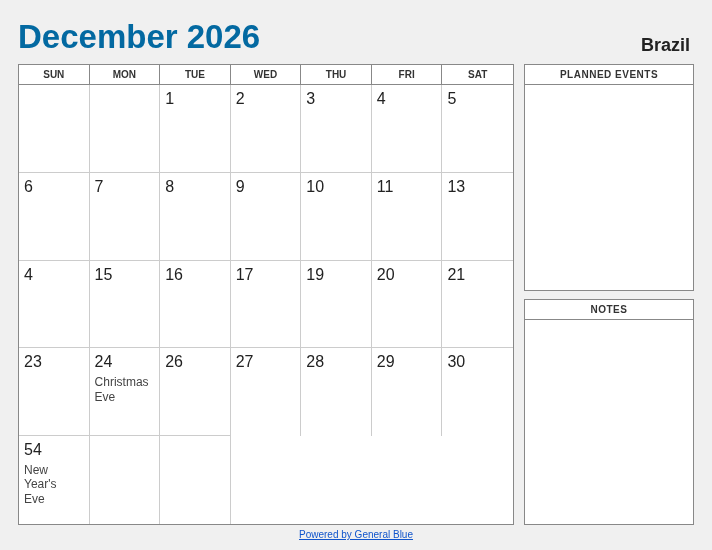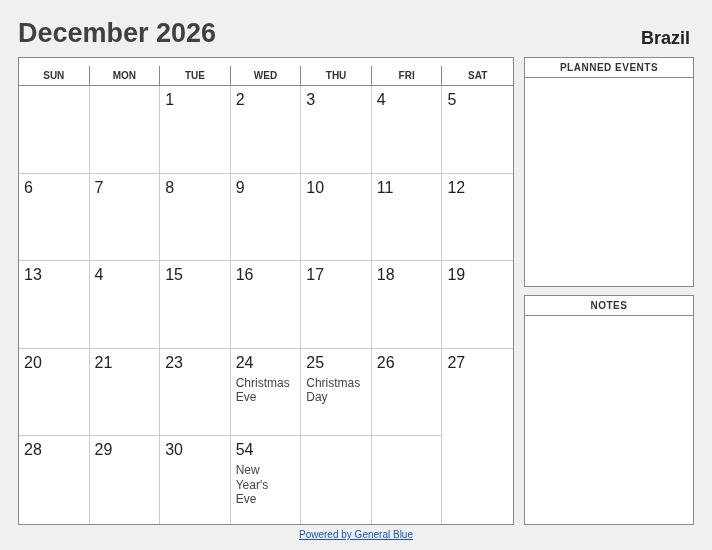--- a/index.html
+++ b/index.html
@@ -21,23 +21,23 @@
       display: flex;
       flex-direction: column;
     }
     .header {
       display: flex;
       justify-content: space-between;
       align-items: flex-end;
       margin-bottom: 8px;
     }
     .month-title {
-      font-size: 27px;
-      font-weight: bold;
-      color: #404040;
+      font-size: 33px;
+      font-weight: bold;
+      color: #0369a1;
     }
     .country-title {
       font-size: 18px;
       font-weight: bold;
       color: #222;
       margin-right: 4px;
     }
     .main-layout {
       display: flex;
       gap: 10px;
@@ -55,21 +55,20 @@
       grid-template-columns: repeat(7, 1fr);
       border-bottom: 1px solid #888;
     }
     .day-header {
       text-align: center;
       font-size: 10px;
       font-weight: bold;
       color: #333;
       padding: 4px 2px;
       border-right: 1px solid #888;
-      margin-top: 8px;
     }
     .day-header:last-child { border-right: none; }
     .calendar-grid {
       display: grid;
       grid-template-columns: repeat(7, 1fr);
       grid-template-rows: repeat(5, 1fr);
       flex: 1;
     }
     .cal-cell {
       border-right: 1px solid #ccc;
@@ -187,62 +186,52 @@
           </div>
         <div class="cal-cell">
             <span class="day-num">9</span>
           </div>
         <div class="cal-cell">
             <span class="day-num">10</span>
           </div>
         <div class="cal-cell">
             <span class="day-num">11</span>
           </div>
-        <div class="cal-cell">
-            <span class="day-num">12</span>
-          </div>
 
         <div class="cal-cell">
             <span class="day-num">13</span>
           </div>
         <div class="cal-cell">
             <span class="day-num">4</span>
           </div>
         <div class="cal-cell">
             <span class="day-num">15</span>
           </div>
         <div class="cal-cell">
             <span class="day-num">16</span>
           </div>
         <div class="cal-cell">
             <span class="day-num">17</span>
-          </div>
-        <div class="cal-cell">
-            <span class="day-num">18</span>
           </div>
         <div class="cal-cell">
             <span class="day-num">19</span>
           </div>
 
         <div class="cal-cell">
             <span class="day-num">20</span>
           </div>
         <div class="cal-cell">
             <span class="day-num">21</span>
           </div>
         <div class="cal-cell">
             <span class="day-num">23</span>
           </div>
         <div class="cal-cell">
           <span class="day-num">24</span>
           <span class="event-label">Christmas Eve</span>
-        </div>
-        <div class="cal-cell">
-          <span class="day-num">25</span>
-          <span class="event-label">Christmas Day</span>
         </div>
         <div class="cal-cell">
             <span class="day-num">26</span>
           </div>
 
         <div class="cal-cell last-row">
             <span class="day-num">27</span>
           </div>
         <div class="cal-cell last-row">
             <span class="day-num">28</span>

